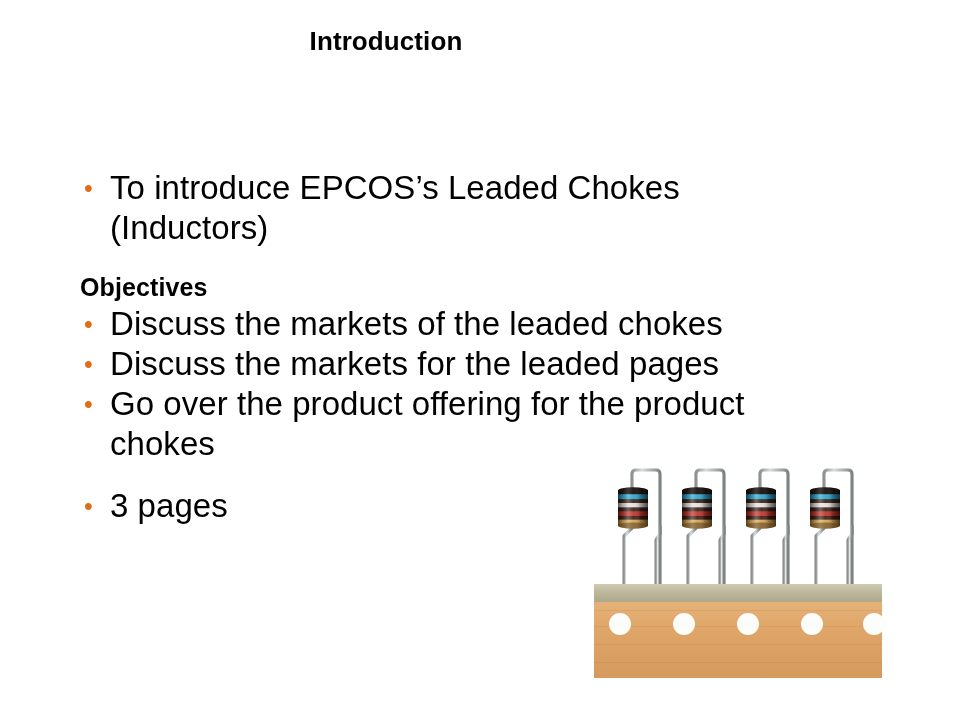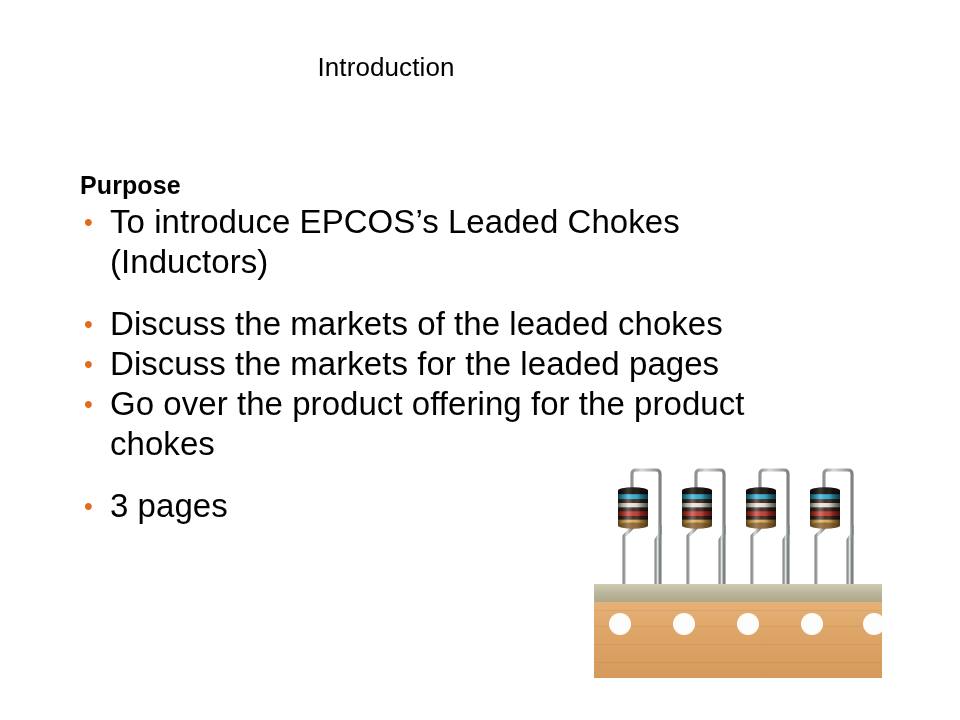--- a/index.html
+++ b/index.html
@@ -17,26 +17,26 @@
   .slide {
     position: relative;
     width: 960px;
     height: 720px;
     background: #ffffff;
   }
 
   
   .slide-title {
     position: absolute;
-    top: 51px;
+    top: 25px;
     left: 0;
     width: 772px;
     text-align: center;
     font-size: 26px;
-    font-weight: normal;
+    font-weight: bold;
     letter-spacing: 0.1px;
     color: #000000;
     line-height: 32px;
   }
 
   
   .body-block {
     position: absolute;
     left: 80px;
     top: 168px;
@@ -90,29 +90,29 @@
 </style>
 </head>
 <body>
 
 <div class="slide">
 
   <div class="slide-title">Introduction</div>
 
   <div class="body-block">
 
-    <div class="section-heading">Purpose</div>
 
     <div class="bullet-row">
       <span class="bullet-dot">•</span>
       <span class="bullet-text">To introduce EPCOS’s Leaded Chokes (Inductors)</span>
     </div>
 
     <div class="gap-after-bullets"></div>
 
+    <div class="section-heading">Objectives</div>
 
     <div class="bullet-row">
       <span class="bullet-dot">•</span>
       <span class="bullet-text">Discuss the markets of the leaded chokes</span>
     </div>
     <div class="bullet-row">
       <span class="bullet-dot">•</span>
       <span class="bullet-text">Discuss the markets for the leaded pages</span>
     </div>
     <div class="bullet-row">

